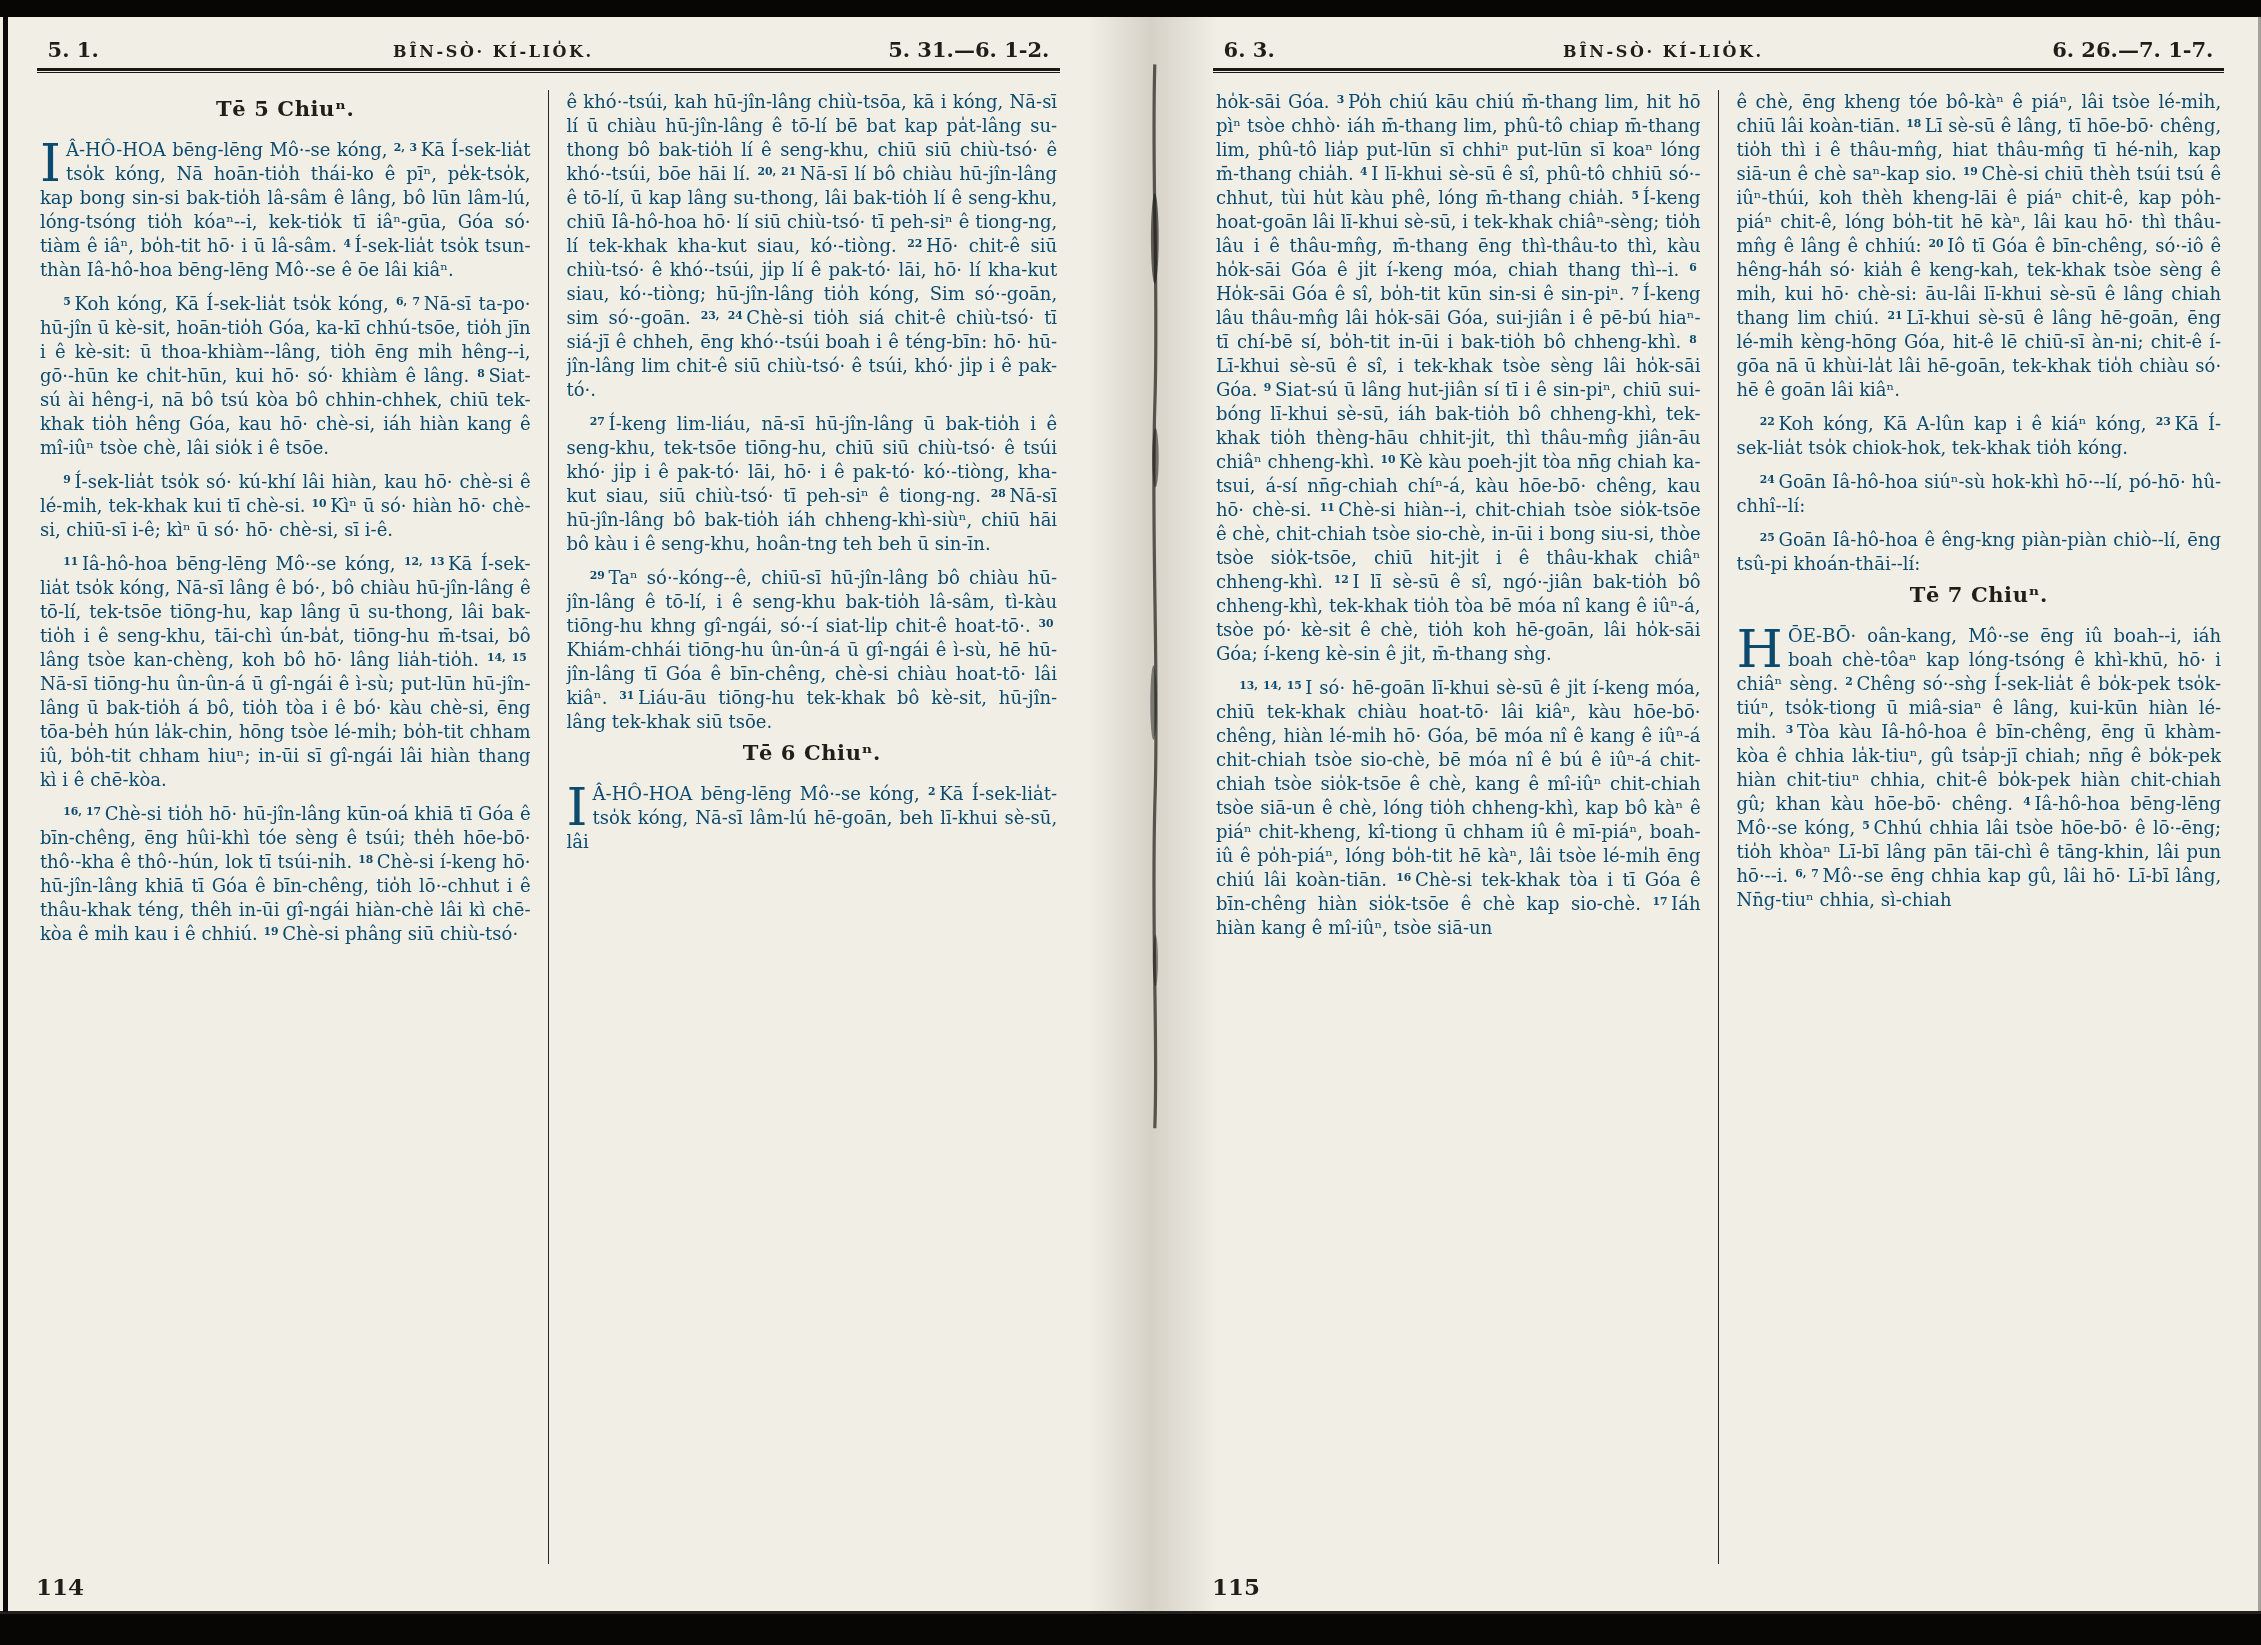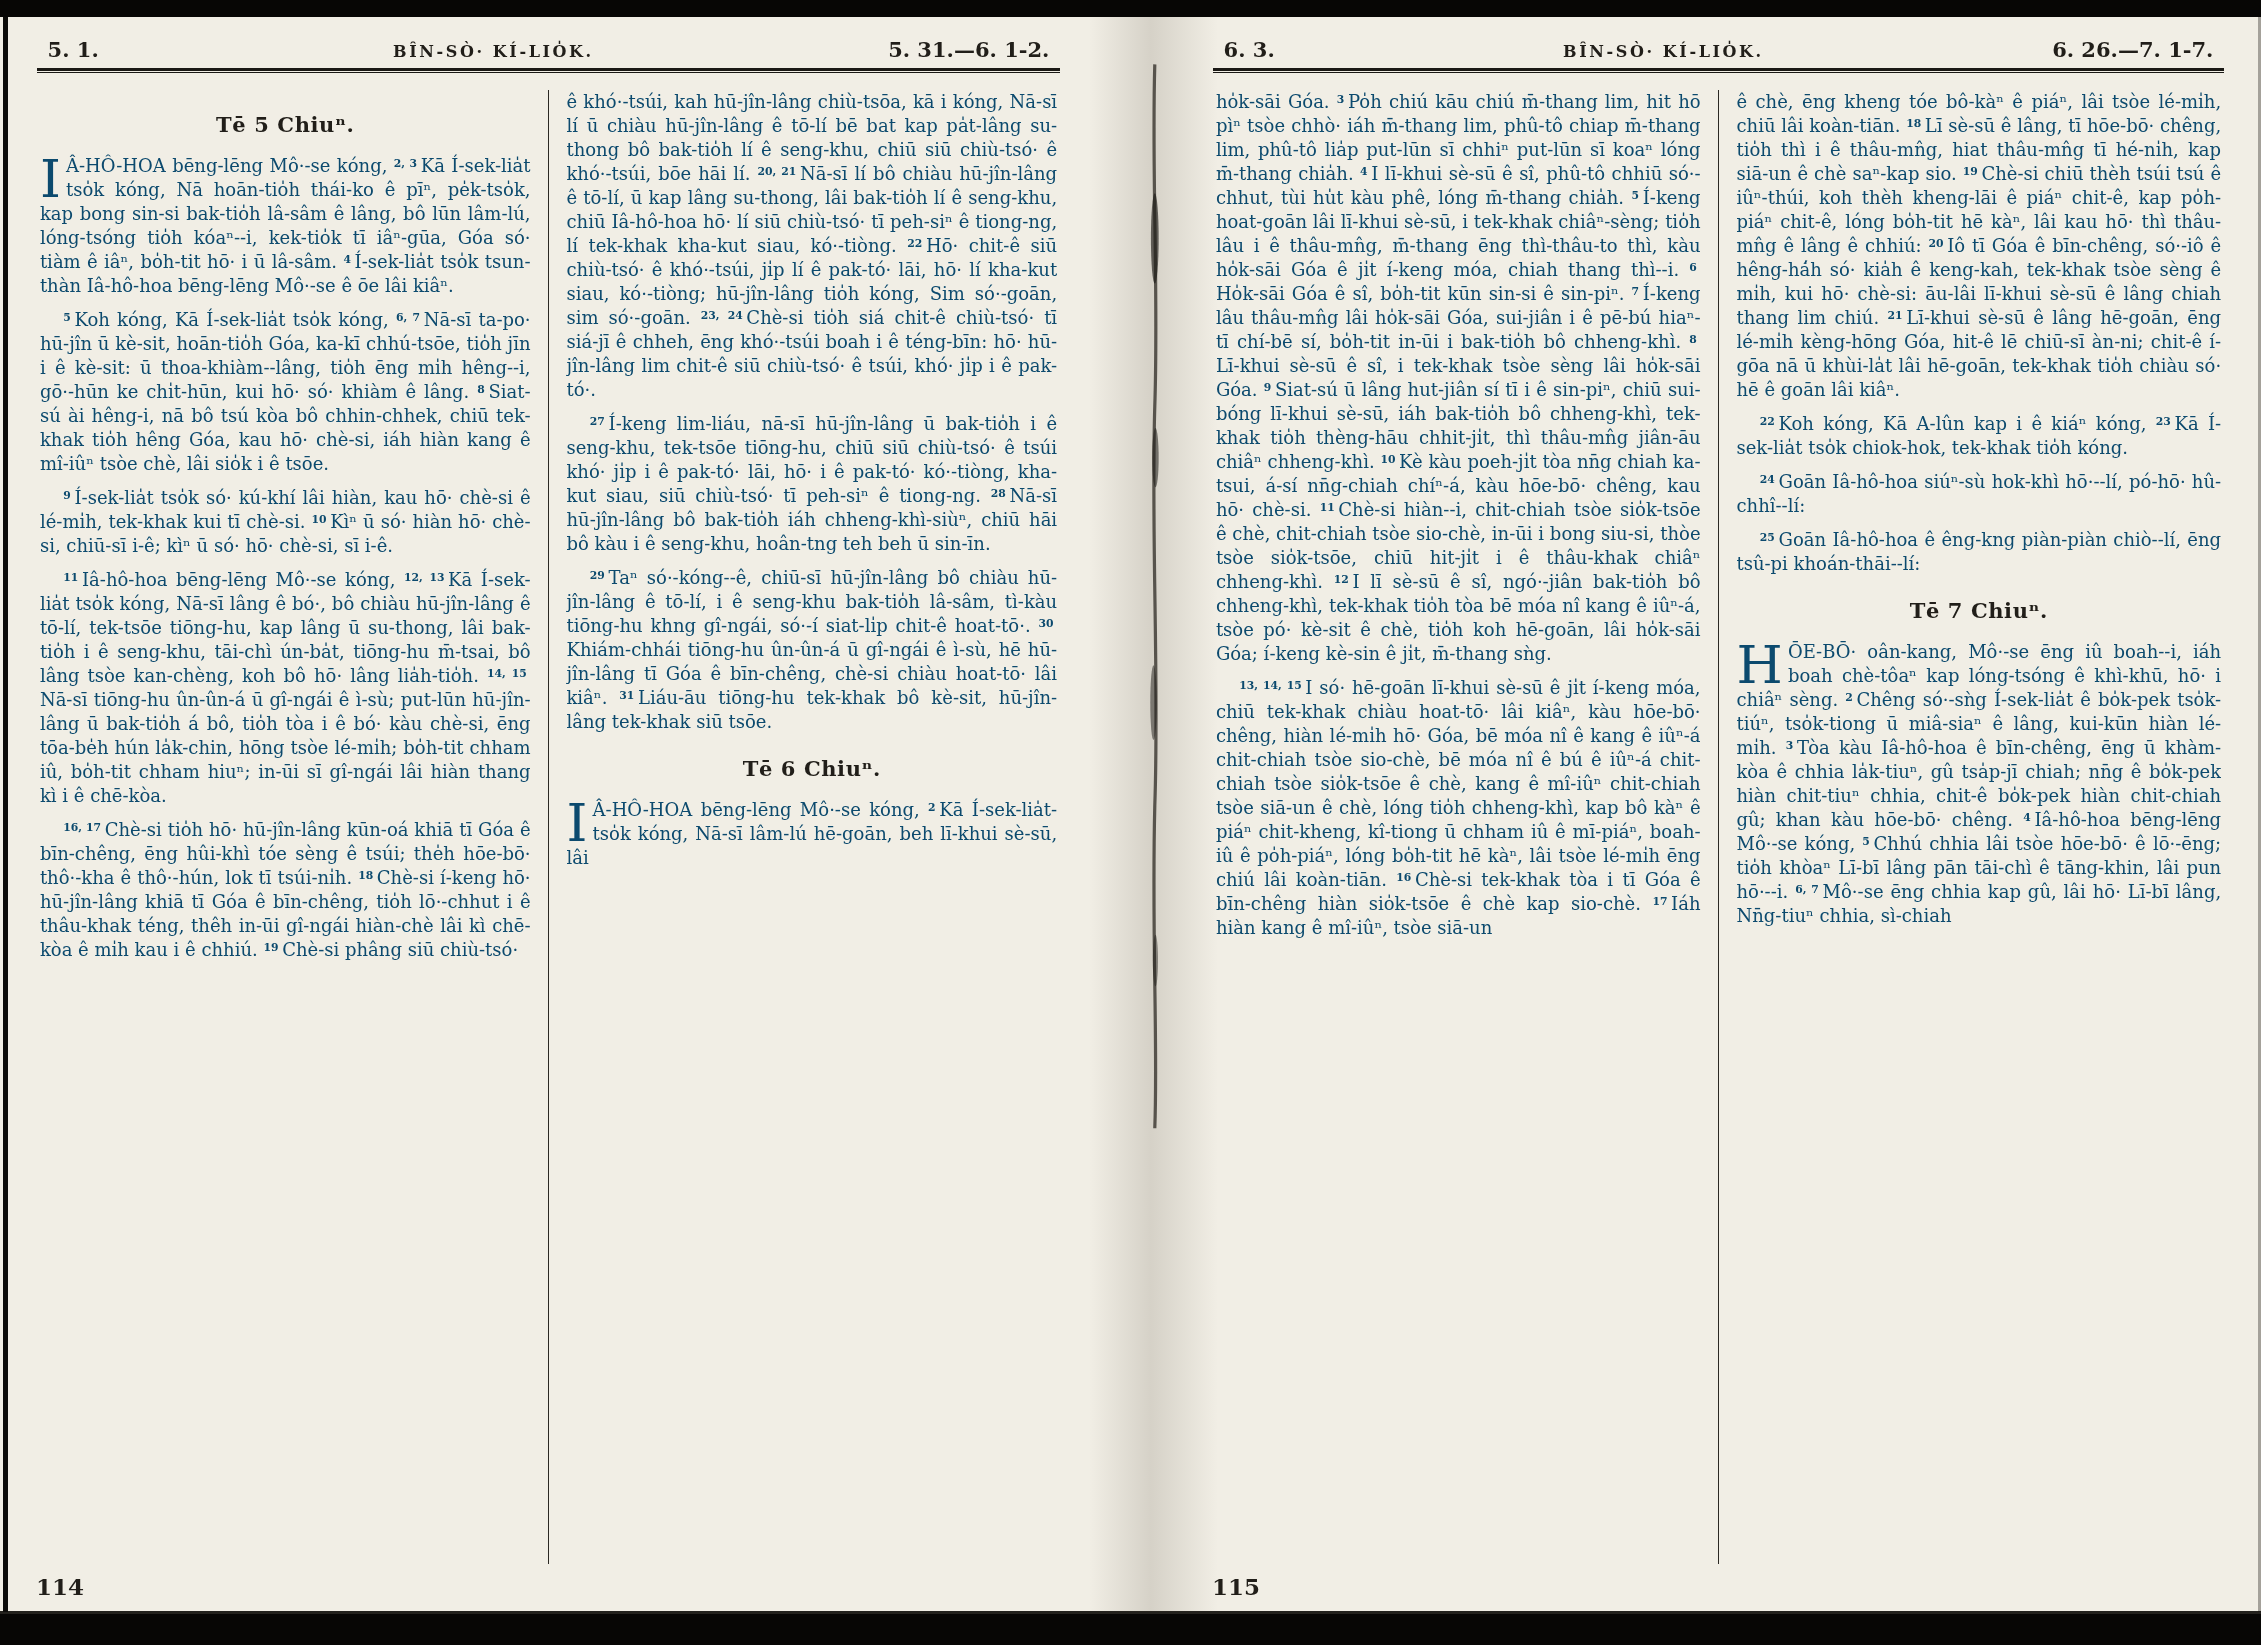--- a/index.html
+++ b/index.html
@@ -61,21 +61,21 @@
     text-align:justify;
     color:#0c4a6e;
   }
   .para.indent { text-indent:1.3em; }
   .para + .para { margin-top:10px; }
 
   .chapter-heading {
     text-align:center;
     font-weight:bold;
     font-size:21px;
-    margin:22px 0 17px 0;
+    margin:6px 0 17px 0;
     letter-spacing:0.6px;
   }
 
   sup.verse {
     font-size:0.60em;
     font-weight:bold;
     vertical-align:0.5em;
     line-height:0;
     letter-spacing:0;
     margin-right:1.9px;

